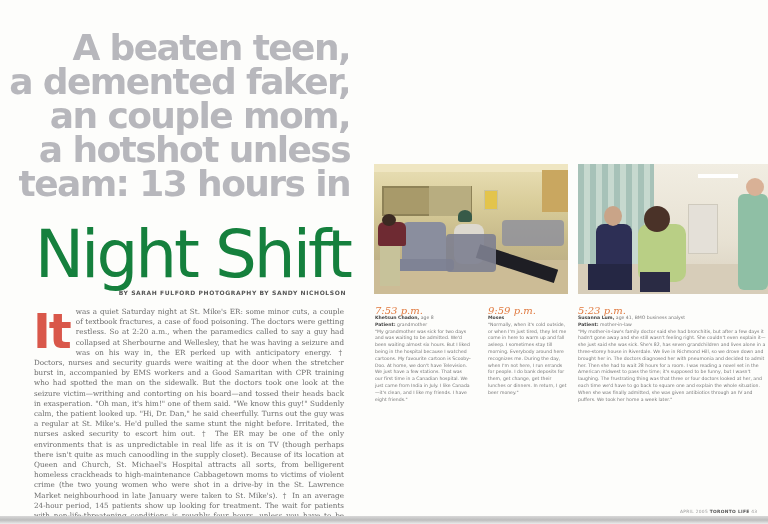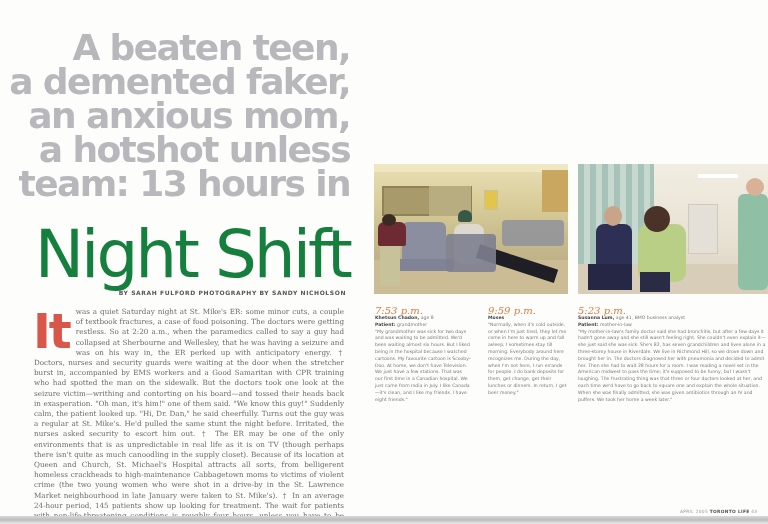--- a/index.html
+++ b/index.html
@@ -53,21 +53,21 @@
   .folio b { color: #555; }
 </style>
 </head>
 <body>
 
 <div class="spread">
 
   <div class="headline">
     <div>A beaten teen,</div>
     <div>a demented faker,</div>
-    <div>an anxious mom,</div>
+    <div>an couple mom,</div>
     <div>a hotshot unless</div>
     <div>team: 13 hours in</div>
   </div>
 
   <div class="title">Night Shift</div>
   <div class="byline">BY SARAH FULFORD  PHOTOGRAPHY BY SANDY NICHOLSON</div>
 
   <div class="body-text">
     <span class="dropcap">It</span>
     <span>was a quiet Saturday night at St. Mike's ER: some minor cuts, a couple of textbook fractures, a case of food poisoning. The doctors were getting restless. So at 2:20 a.m., when the paramedics called to say a guy had collapsed at Sherbourne and Wellesley, that he was having a seizure and was on his way in, the ER perked up with anticipatory energy.</span>

